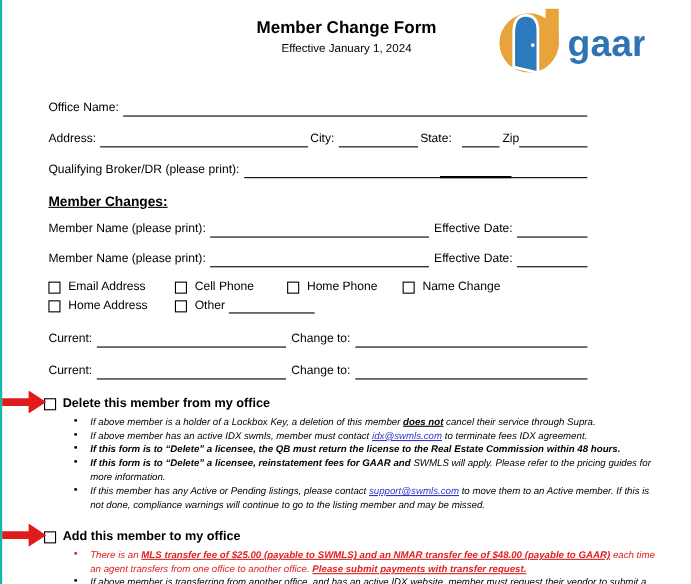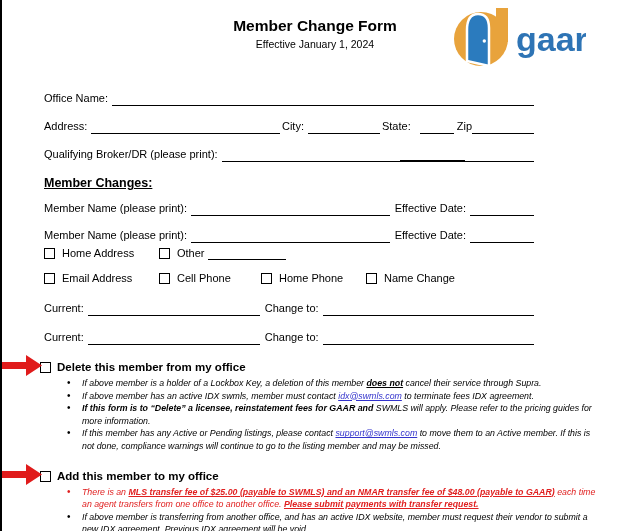--- a/index.html
+++ b/index.html
@@ -1,18 +1,18 @@
 <!DOCTYPE html>
 <html><head>
 <meta charset="utf-8">
 <style>
   html,body { margin:0; padding:0; background:#fff; }
   .page {
     position:relative; width:628px; height:531px; box-sizing:border-box;
-    background:#fff; border-left:2px solid #000000; overflow:hidden;
+    background:#fff; border-left:2px solid #14b8a6; overflow:hidden;
     font-family:"Liberation Sans", sans-serif; color:#000;
   }
   .content { padding-left:42px; }
 
   
   .title { margin-top:16px; text-align:center; font-weight:bold; font-size:15.5px; line-height:20px; }
   .subtitle { text-align:center; font-size:10.5px; line-height:14px; margin-top:1px; }
   .logo { position:absolute; top:6px; right:42px; width:136px; height:62px; }
 
   
@@ -103,48 +103,48 @@
       <span class="line" style="width:64px;"></span>
     </div>
 
     <div class="frow mt-member2">
       <span class="lbl">Member Name (please print):</span>
       <span class="line fill"></span>
       <span class="lbl" style="margin-left:5px;">Effective Date:</span>
       <span class="line" style="width:64px;"></span>
     </div>
 
-    <div class="cbrow mt-cb2">
-      <span class="cb-item cb-col1">
-          <span class="cb"></span>
-          <span>Home Address</span>
-        </span>
-      <span class="cb-item cb-col2" style="width:auto;">
-          <span class="cb"></span>
-          <span>Other</span>
-          <span class="line other-line"></span>
-        </span>
-    </div>
-
     <div class="cbrow mt-cb1">
       <span class="cb-item cb-col1">
           <span class="cb"></span>
           <span>Email Address</span>
         </span>
       <span class="cb-item cb-col2">
           <span class="cb"></span>
           <span>Cell Phone</span>
         </span>
       <span class="cb-item cb-col3">
           <span class="cb"></span>
           <span>Home Phone</span>
         </span>
       <span class="cb-item cb-col4">
           <span class="cb"></span>
           <span>Name Change</span>
+        </span>
+    </div>
+
+    <div class="cbrow mt-cb2">
+      <span class="cb-item cb-col1">
+          <span class="cb"></span>
+          <span>Home Address</span>
+        </span>
+      <span class="cb-item cb-col2" style="width:auto;">
+          <span class="cb"></span>
+          <span>Other</span>
+          <span class="line other-line"></span>
         </span>
     </div>
 
     <div class="frow mt-cur1">
       <span class="lbl">Current:</span>
       <span class="line cur-line1"></span>
       <span class="lbl">Change to:</span>
       <span class="line fill"></span>
     </div>
 
@@ -158,20 +158,21 @@
     <div class="sec-header mt-del">
       <svg class="arrow" viewBox="0 0 42 21">
         <path d="M0 7 H26 V0 L42 10.5 L26 21 V14 H0 Z" fill="#E01B1B"></path>
       </svg>
       <span class="cb"></span>
       <span>Delete this member from my office</span>
     </div>
     <ul class="bullets">
       <li><span>If above member is a holder of a Lockbox Key, a deletion of this member </span><span class="seg-bu">does not</span><span> cancel their service through Supra.</span></li>
       <li><span>If above member has an active IDX swmls, member must contact </span><span class="lnk">idx@swmls.com</span><span> to terminate fees IDX agreement.</span></li>
+      <li><span class="seg-b">If this form is to “Delete” a licensee, the QB must return the license to the Real Estate Commission within 48 hours.</span></li>
       <li><span class="seg-b">If this form is to “Delete” a licensee, reinstatement fees for GAAR and </span><span>SWMLS will apply. Please refer to the pricing guides for more information.</span></li>
       <li><span>If this member has any Active or Pending listings, please contact </span><span class="lnk">support@swmls.com</span><span> to move them to an Active member. If this is not done, compliance warnings will continue to go to the listing member and may be missed.</span></li>
     </ul>
 
     <div class="sec-header mt-add">
       <svg class="arrow" viewBox="0 0 42 21">
         <path d="M0 7 H26 V0 L42 10.5 L26 21 V14 H0 Z" fill="#E01B1B"></path>
       </svg>
       <span class="cb"></span>
       <span>Add this member to my office</span>

